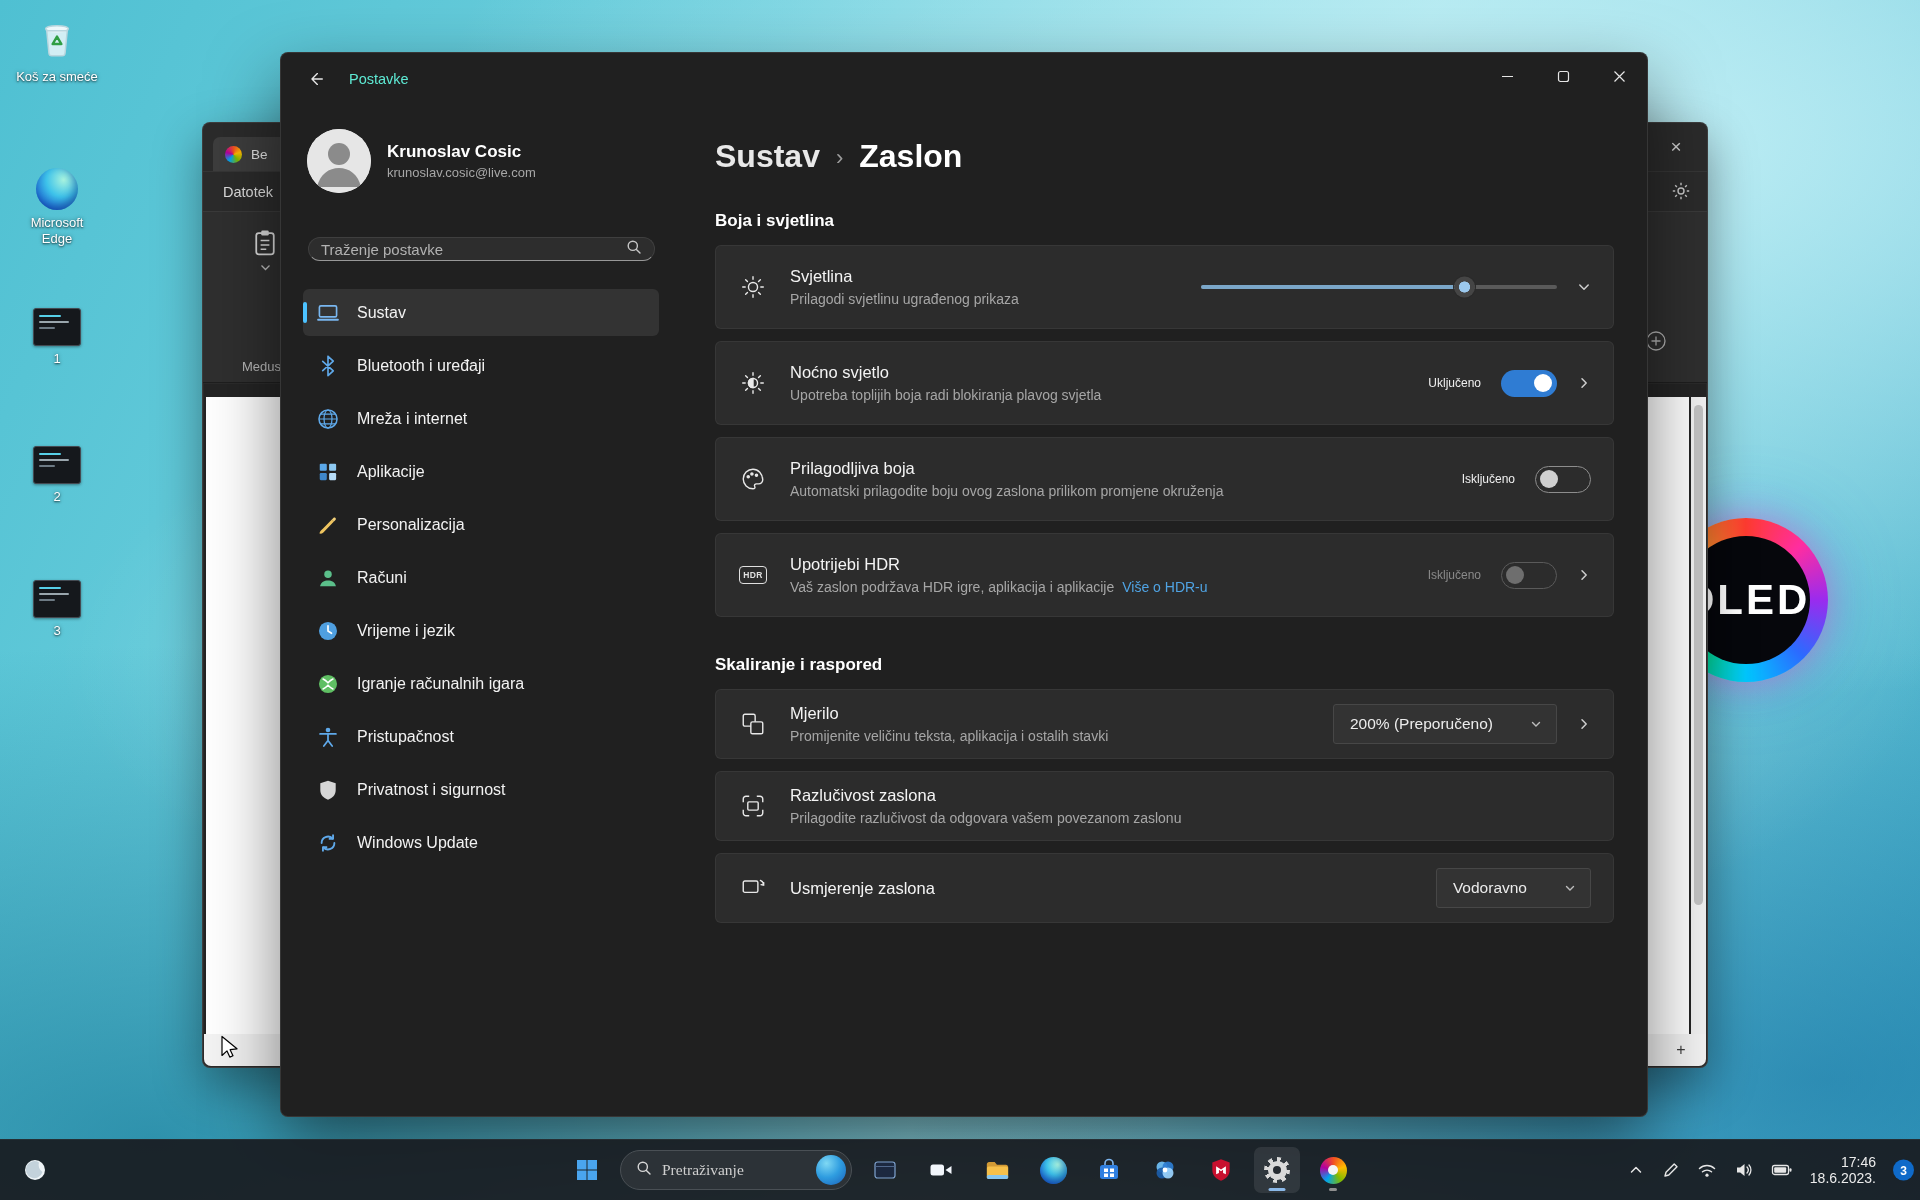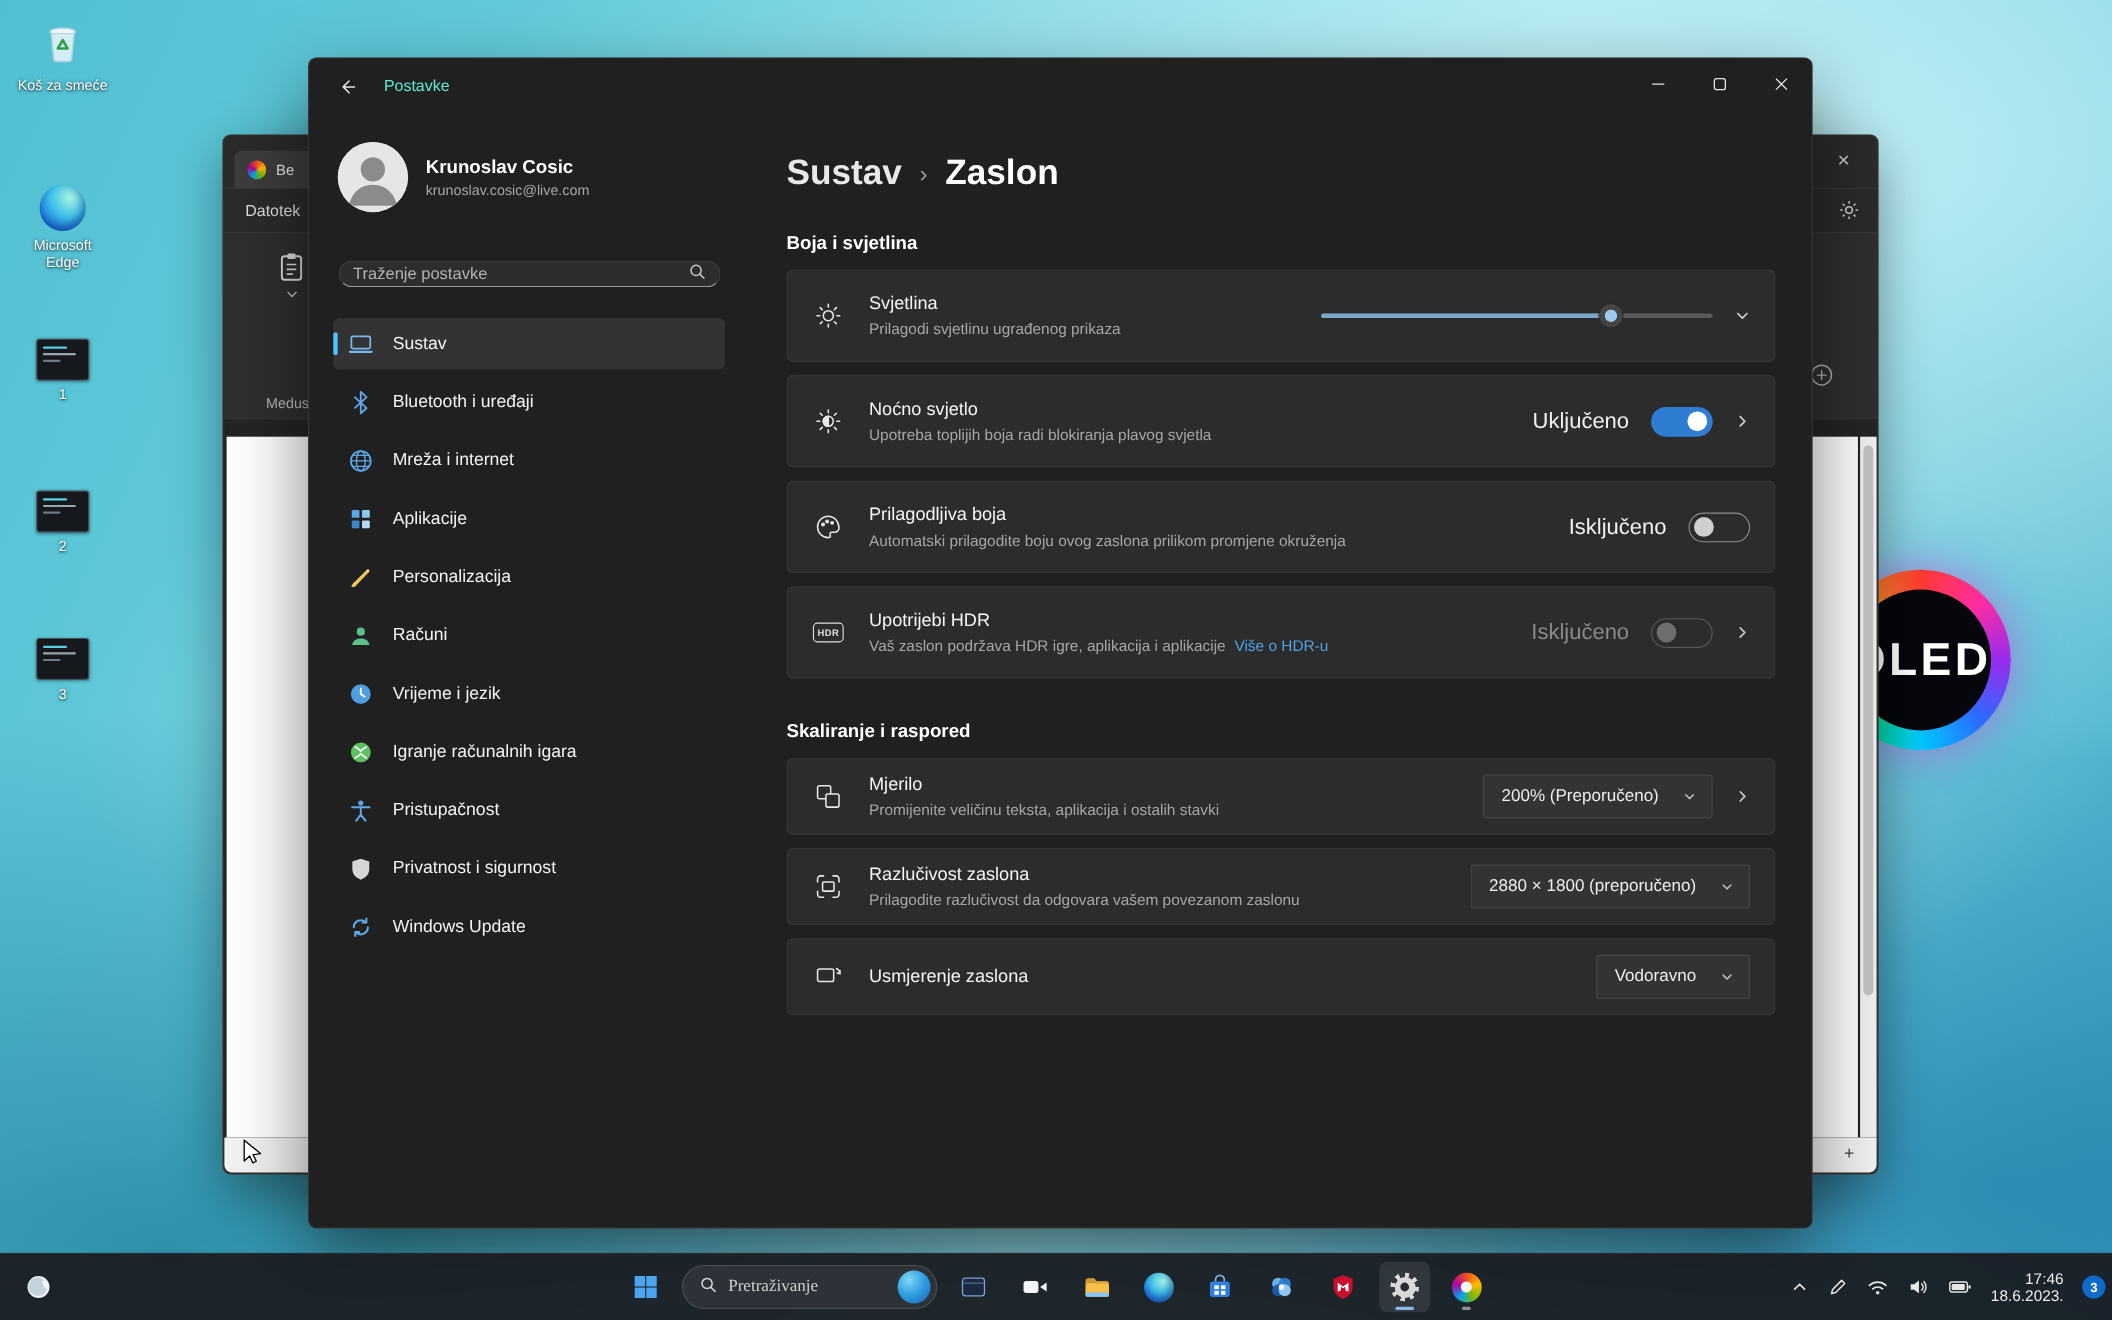--- a/index.html
+++ b/index.html
@@ -95,39 +95,39 @@
   .section-h{margin-top:32px;margin-bottom:14px;font-size:17px;font-weight:700;color:#fff}
   .card{background:#2c2c2c;border:1px solid rgba(255,255,255,.055);border-radius:6px;min-height:84px;
     display:flex;align-items:center;gap:22px;padding:10px 22px;margin-bottom:12px}
   .card.slim{min-height:70px}
   .card-icon{width:30px;flex:none;display:flex;justify-content:center}
   .card-text{flex:1;min-width:0}
   .card-title{font-size:16.5px;color:#f4f4f4}
   .card-sub{font-size:14px;color:#a6a6a6;margin-top:5px}
   .hdr-link{color:#4fa3e3;margin-left:8px;text-decoration:none}
   .card-controls{display:flex;align-items:center;gap:20px;flex:none;margin-left:auto}
-  .status{font-size:20px;color:#f0f0f0}
+  .status{font-size:12px;color:#f0f0f0}
   .status.dim{color:#8a8a8a}
   .chev{width:14px;height:14px;display:flex;flex:none}
 
   .slider{width:356px;height:24px;display:flex;align-items:center}
   .track{width:100%;height:4px;border-radius:2px;background:#5a5a5a;position:relative}
   .fill{height:100%;border-radius:2px;background:#7ba7c9;position:relative}
   .fill::after{content:"";position:absolute;right:-11px;top:50%;transform:translateY(-50%);width:21px;height:21px;border-radius:50%;
     background:radial-gradient(circle,#9cc9ee 0 5.3px,#454545 5.8px 100%);box-shadow:0 0 0 1px #2a2a2a}
 
   .toggle{width:56px;height:27px;border-radius:14px;position:relative;flex:none}
   .toggle.on{background:#2f7cd3}
   .toggle.on::after{content:"";position:absolute;right:5px;top:4.5px;width:18px;height:18px;border-radius:50%;background:#fff}
   .toggle.off{background:transparent;border:1px solid #8d8d8d}
   .toggle.off::after{content:"";position:absolute;left:4px;top:3.5px;width:18px;height:18px;border-radius:50%;background:#cfcfcf}
   .toggle.off.disabled{border-color:#5a5a5a}
   .toggle.off.disabled::after{background:#6e6e6e}
 
-  .dd{height:40px;background:#333333;border:1px solid #474747;border-radius:3px;display:flex;align-items:center;gap:22px;
+  .dd{height:40px;background:#333333;border:1px solid #474747;border-radius:3px;display:flex;align-items:center;gap:37px;
     padding:0 14px 0 16px;font-size:15.5px;color:#ececec;flex:none}
   .dd-caret{width:12px;height:12px;display:flex}
 
   
   .cursor{position:absolute;left:218px;top:1035px;z-index:6;pointer-events:none}
 
   
   .taskbar{position:absolute;left:0;right:0;bottom:0;height:61px;z-index:5;background:rgba(25,30,35,.95);
     border-top:1px solid rgba(255,255,255,.05);display:flex;align-items:center}
   .tb-left{position:absolute;left:12px;top:0;height:100%;display:flex;align-items:center}
@@ -540,30 +540,20 @@
           <span class="card-icon">
             <svg width="26" height="26" viewBox="0 0 24 24" fill="none" stroke="#e8e8e8" stroke-width="1.3">
                 <path d="M8.5 3H5.5A2.5 2.5 0 0 0 3 5.5v3M15.5 3h3A2.5 2.5 0 0 1 21 5.5v3M3 15.5v3A2.5 2.5 0 0 0 5.5 21h3M21 15.5v3a2.5 2.5 0 0 1-2.5 2.5h-3"></path>
                 <rect x="7.2" y="8.2" width="9.6" height="7.6" rx="1"></rect>
               </svg>
           </span>
           <div class="card-text">
             <div class="card-title">Razlučivost zaslona</div>
             <div class="card-sub">Prilagodite razlučivost da odgovara vašem povezanom zaslonu</div>
           </div>
-          <div class="card-controls">
-            <span class="dd">
-              <span>2880 × 1800 (preporučeno)</span>
-              <span class="dd-caret">
-                  <svg width="12" height="12" viewBox="0 0 12 12">
-                    <path d="M2.5 4.5L6 8l3.5-3.5" stroke="#bdbdbd" stroke-width="1.4" fill="none" stroke-linecap="round"></path>
-                  </svg>
-                </span>
-            </span>
-          </div>
         </div>
 
         <div class="card slim">
           <span class="card-icon">
             <svg width="26" height="26" viewBox="0 0 24 24" fill="none" stroke="#e8e8e8" stroke-width="1.3" stroke-linecap="round">
                 <rect x="3" y="5.5" width="13.5" height="10.5" rx="1.5"></rect>
                 <path d="M18.8 5a4.8 4.8 0 0 1 3 4.2M21.9 7l-.1 2.4-2.3-.5"></path>
               </svg>
           </span>
           <div class="card-text">

